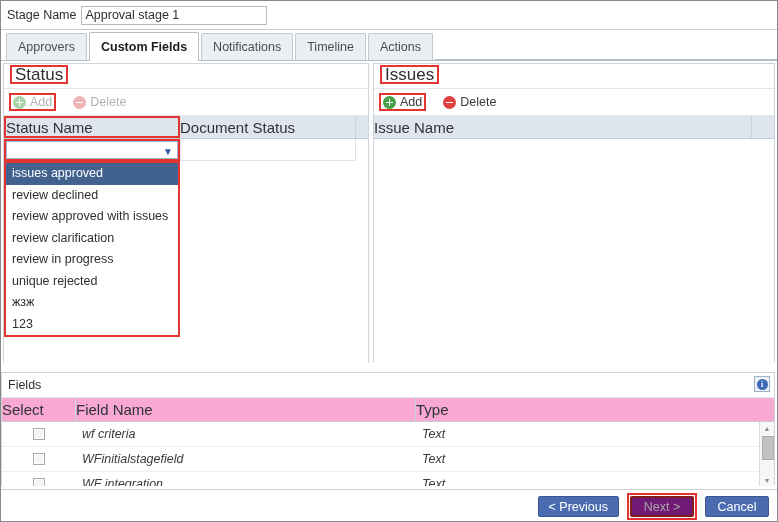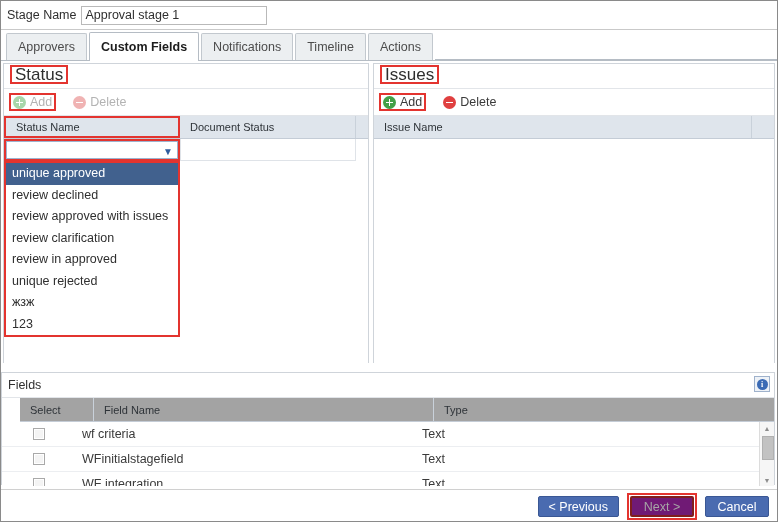--- a/index.html
+++ b/index.html
@@ -184,22 +184,22 @@
   
   .grid-head {
     display: flex;
     height: 22px;
     background: #dfe5ec;
     border-bottom: 1px solid #c4ccd6;
   }
   .gh-cell {
     display: flex;
     align-items: center;
-    padding-left: 10px;
-    font-size: 11px;
+    padding-left: 0;
+    font-size: 15px;
     color: #2e3338;
     box-sizing: border-box;
     border-right: 1px solid #c9d1da;
     overflow: hidden;
     white-space: nowrap;
   }
   .gh-cell.redoutline {
     border: 2px solid #e3342f;
     border-right: 2px solid #e3342f;
   }
@@ -302,35 +302,35 @@
     color: #ffffff;
     font-size: 8px;
     line-height: 11px;
     text-align: center;
     font-weight: bold;
     font-family: "Liberation Serif", serif;
   }
   .fields-head {
     display: flex;
     height: 23px;
-    background: #a3a3a3;
+    background: #f9a8d4;
     border-bottom: 1px solid #c4ccd6;
-    margin-left: 18px;
   }
   .fields-rows {
     position: relative;
     height: 64px;
     overflow: hidden;
     background: #ffffff;
   }
   .frow {
     display: flex;
     height: 24px;
     border-bottom: 1px solid #eceef1;
     align-items: center;
+    font-style: italic;
   }
   .fc {
     box-sizing: border-box;
     font-size: 12.5px;
     color: #3a3a3a;
     padding-left: 6px;
     display: flex;
     align-items: center;
     height: 100%;
     overflow: hidden;
@@ -466,25 +466,25 @@
       <div class="grid-body" style="height:227px;">
         <div class="plain-cell" style="left:176px;top:0;width:176px;"></div>
 
         <div class="combo-cell">
           <div class="combo-inner">
             <span class="combo-arrow">▼</span>
           </div>
         </div>
 
         <div class="dropdown">
-          <div class="dd-item selected">unique approved</div>
+          <div class="dd-item selected">issues approved</div>
           <div class="dd-item">review declined</div>
           <div class="dd-item">review approved with issues</div>
           <div class="dd-item">review clarification</div>
-          <div class="dd-item">review in approved</div>
+          <div class="dd-item">review in progress</div>
           <div class="dd-item">unique rejected</div>
           <div class="dd-item">жзж</div>
           <div class="dd-item">123</div>
         </div>
       </div>
     </div>
 
     <div class="panel panel-issues">
       <div class="panel-title">
         <span class="redbox">Issues</span>

